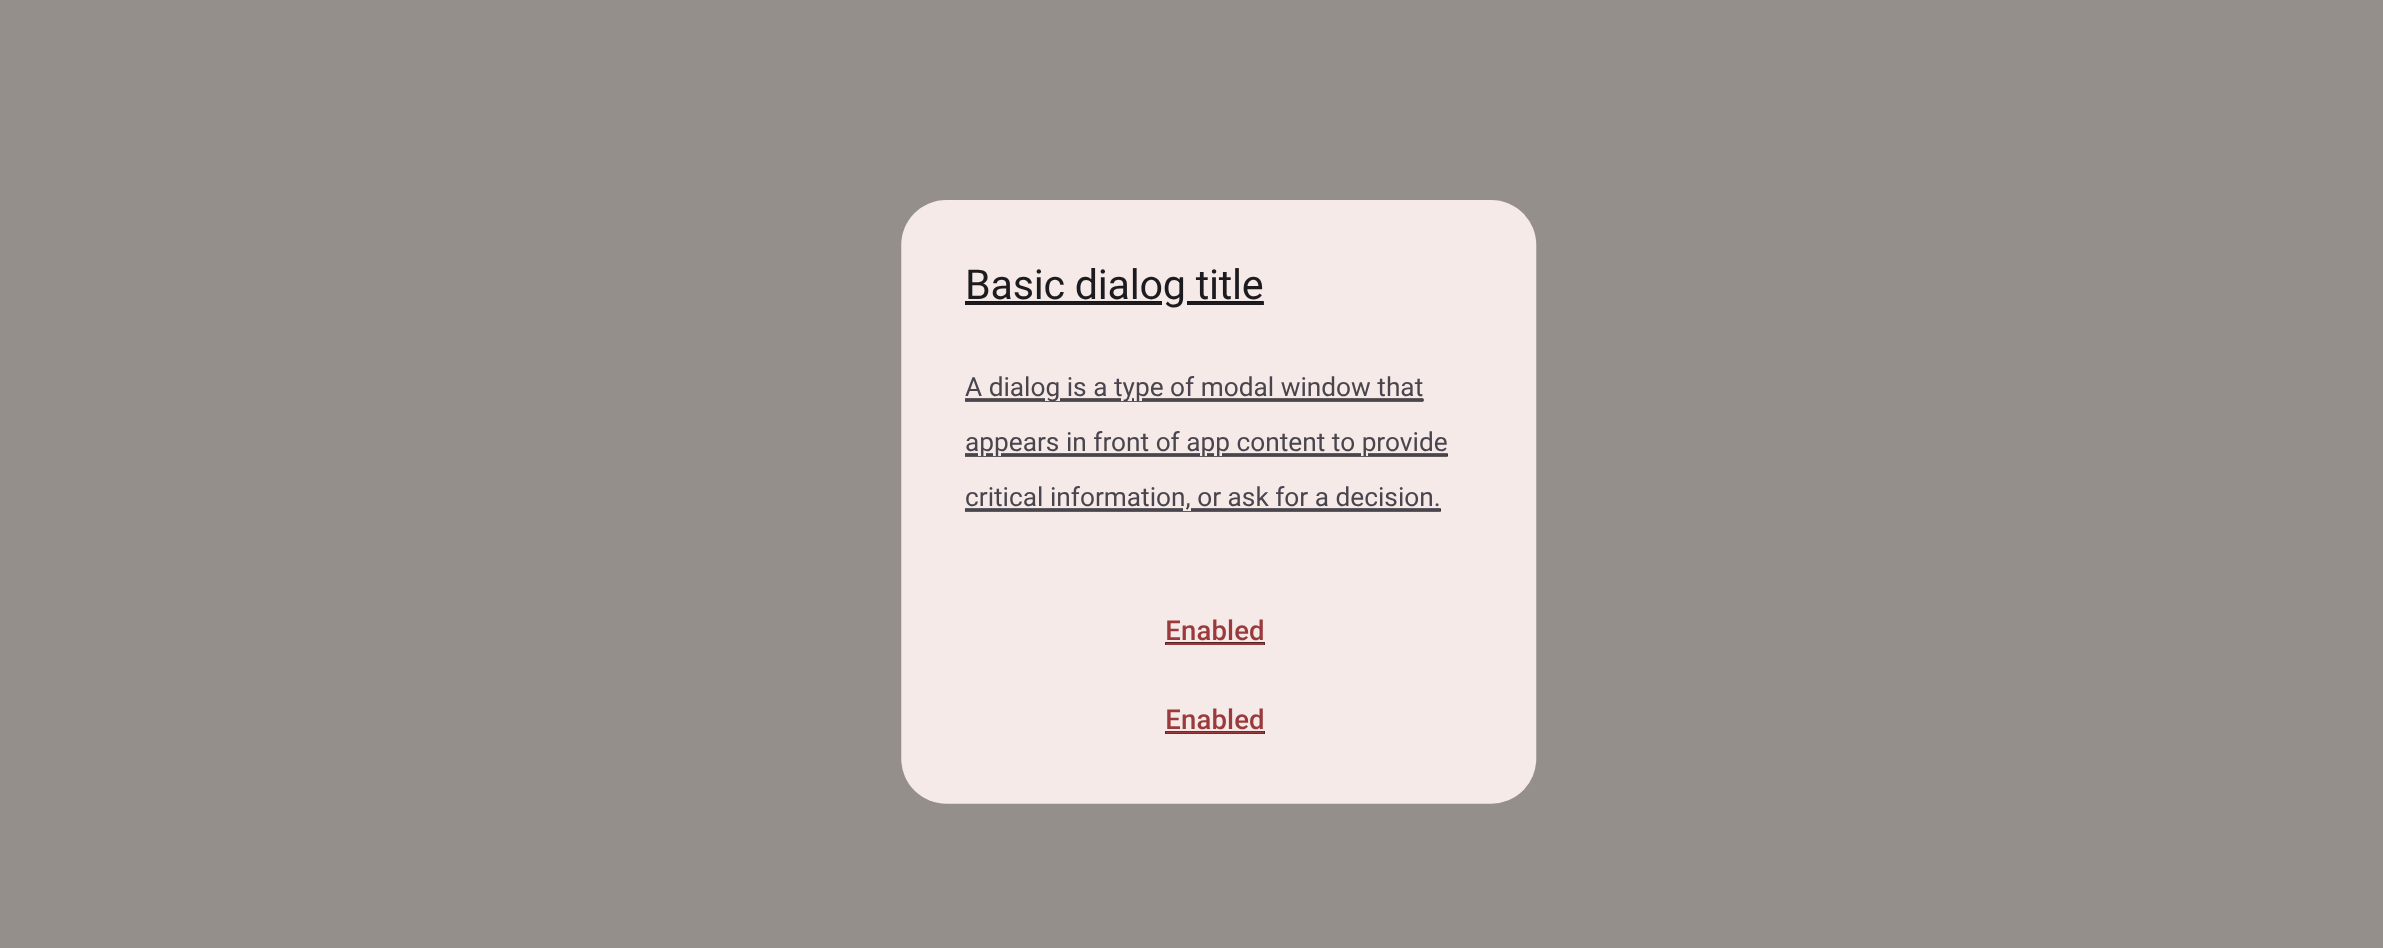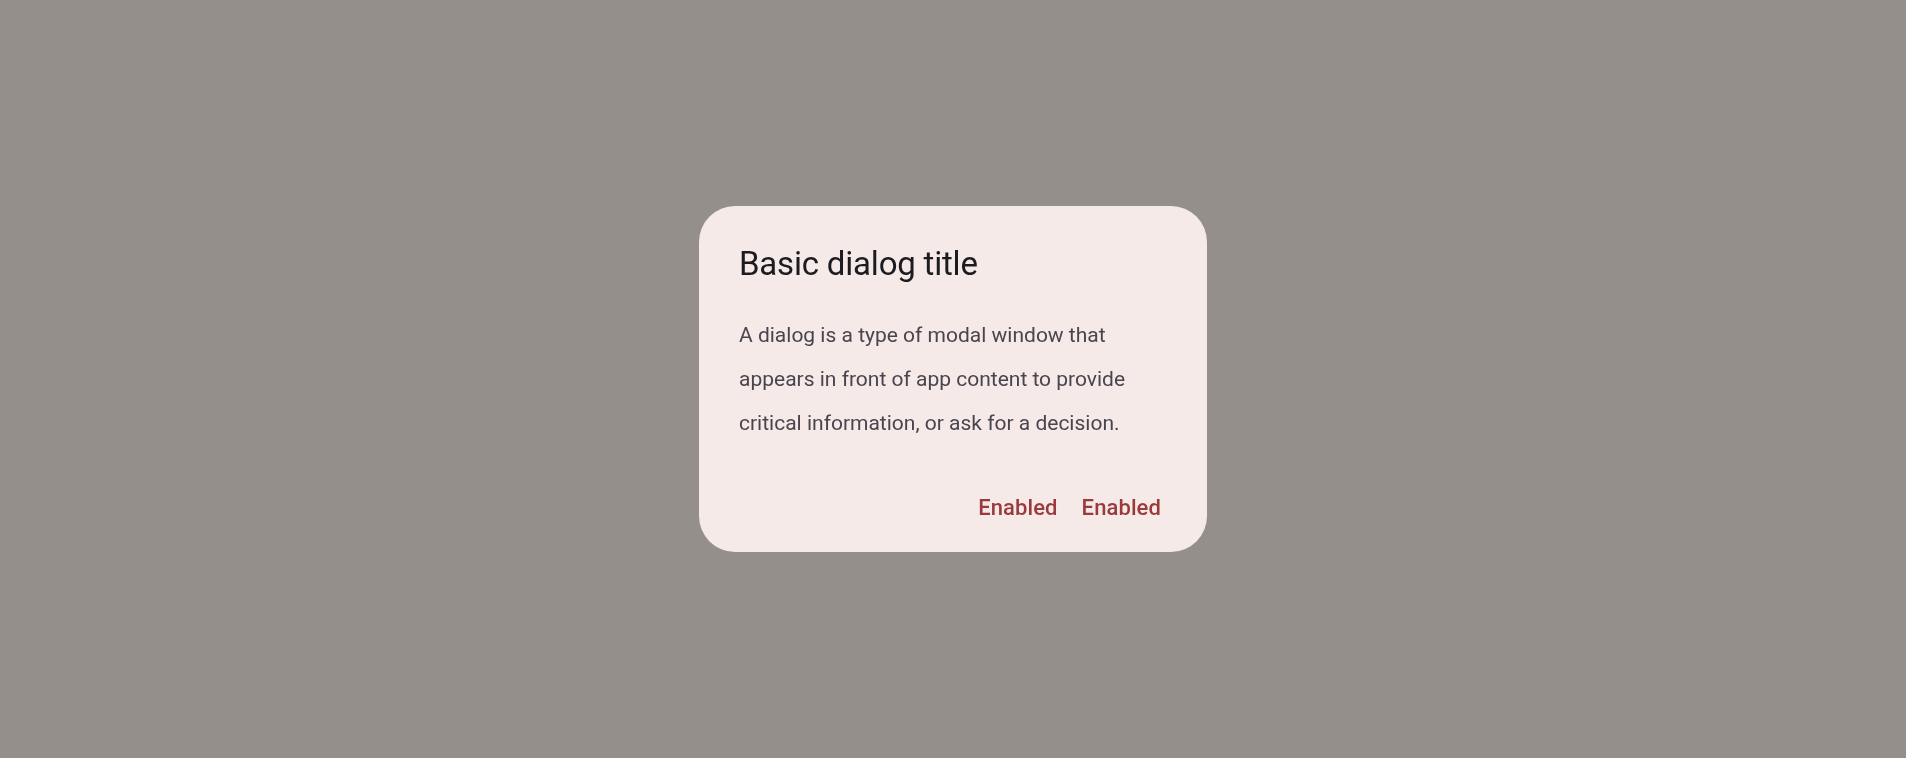--- a/index.html
+++ b/index.html
@@ -1,18 +1,19 @@
 <!DOCTYPE html>
 <html><head>
   <meta charset="utf-8">
   <style>
     * {
-      margin: 0;
+      margin: 11px;
       padding: 0;
       box-sizing: border-box;
+      text-decoration: underline;
     }
     body {
       width: 1906px;
       height: 758px;
       background-color: #958f8c;
       display: flex;
       align-items: center;
       justify-content: center;
       font-family: -apple-system, BlinkMacSystemFont, 'Segoe UI', Roboto, Helvetica, Arial, sans-serif;
     }
@@ -36,20 +37,21 @@
       line-height: 44px;
       color: #49454e;
       font-weight: 400;
       margin-bottom: 50px;
     }
     .dialog-actions {
       display: flex;
       justify-content: flex-end;
       gap: 24px;
       padding-right: 6px;
+      flex-direction: column;
     }
     .dialog-action-button {
       background: none;
       border: none;
       font-size: 22px;
       font-weight: 500;
       color: #9a3a3d;
       cursor: pointer;
       font-family: inherit;
       letter-spacing: 0.1px;

